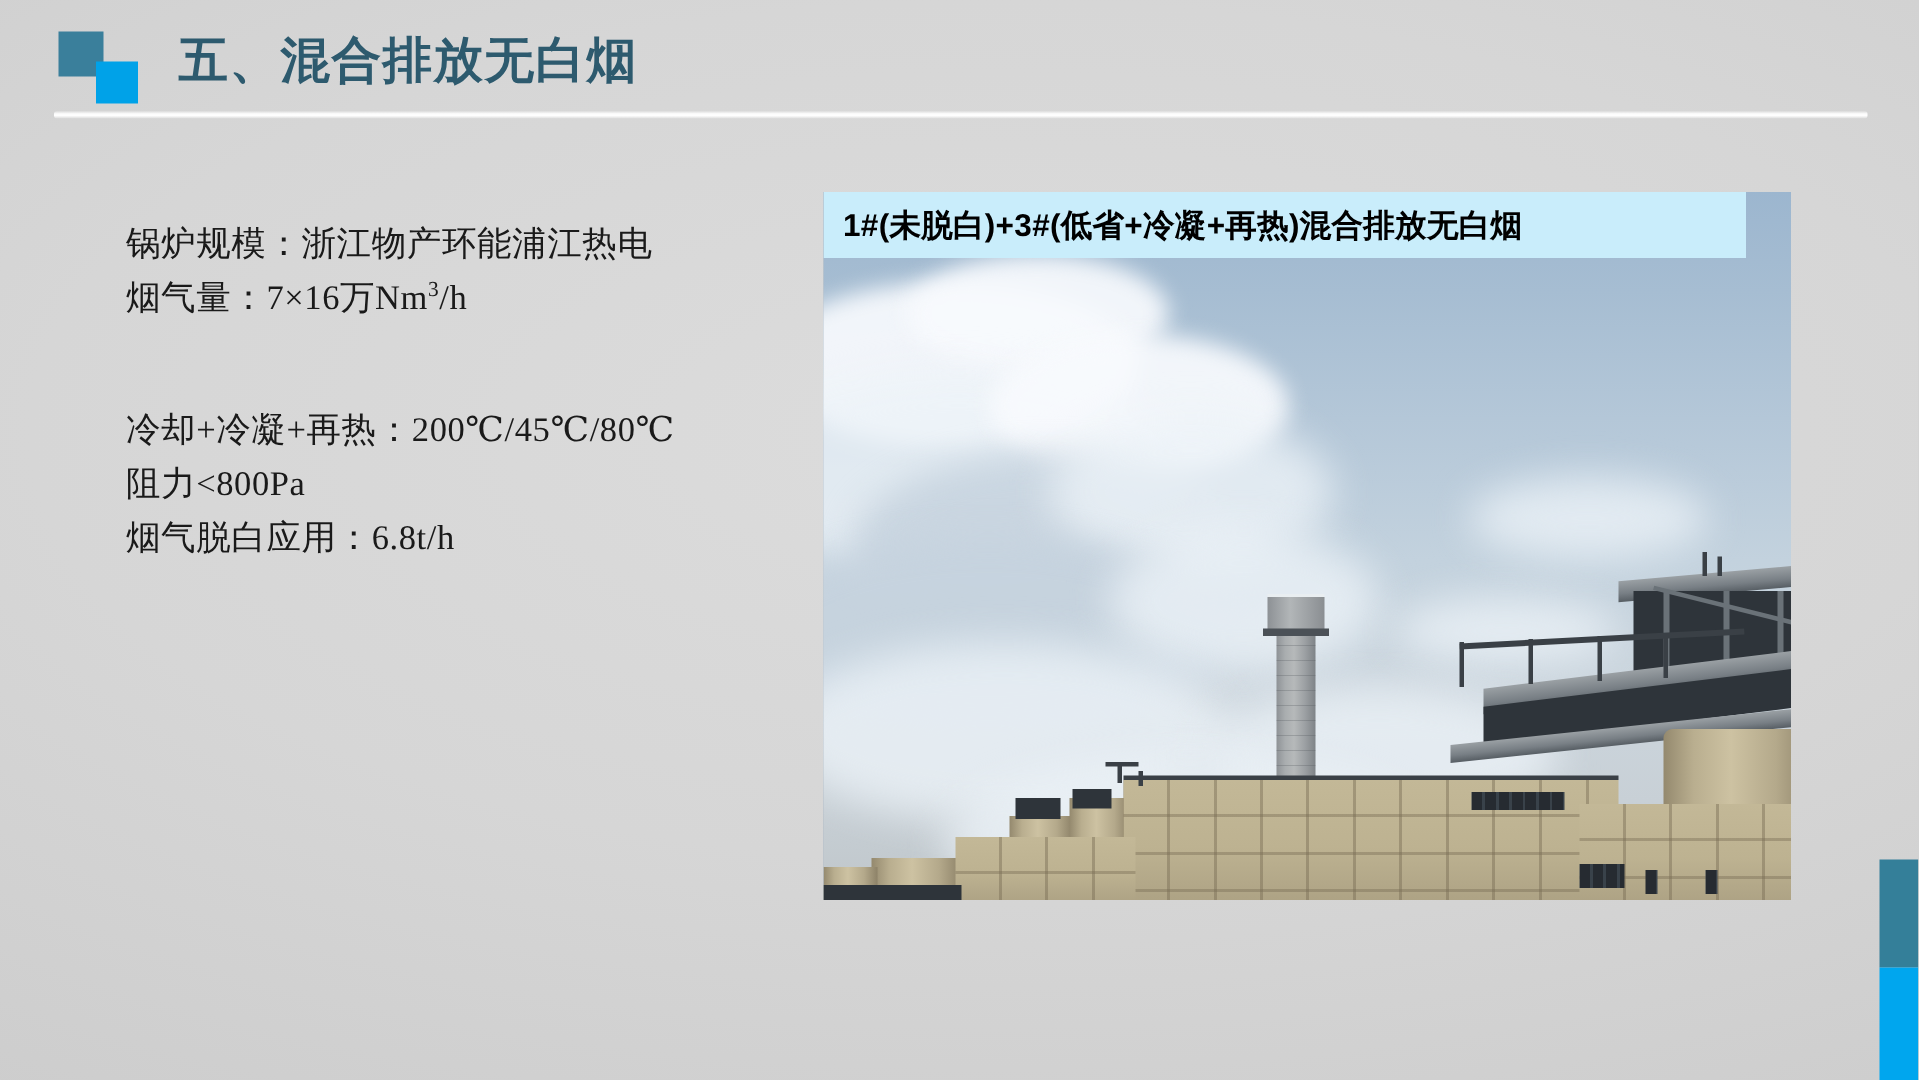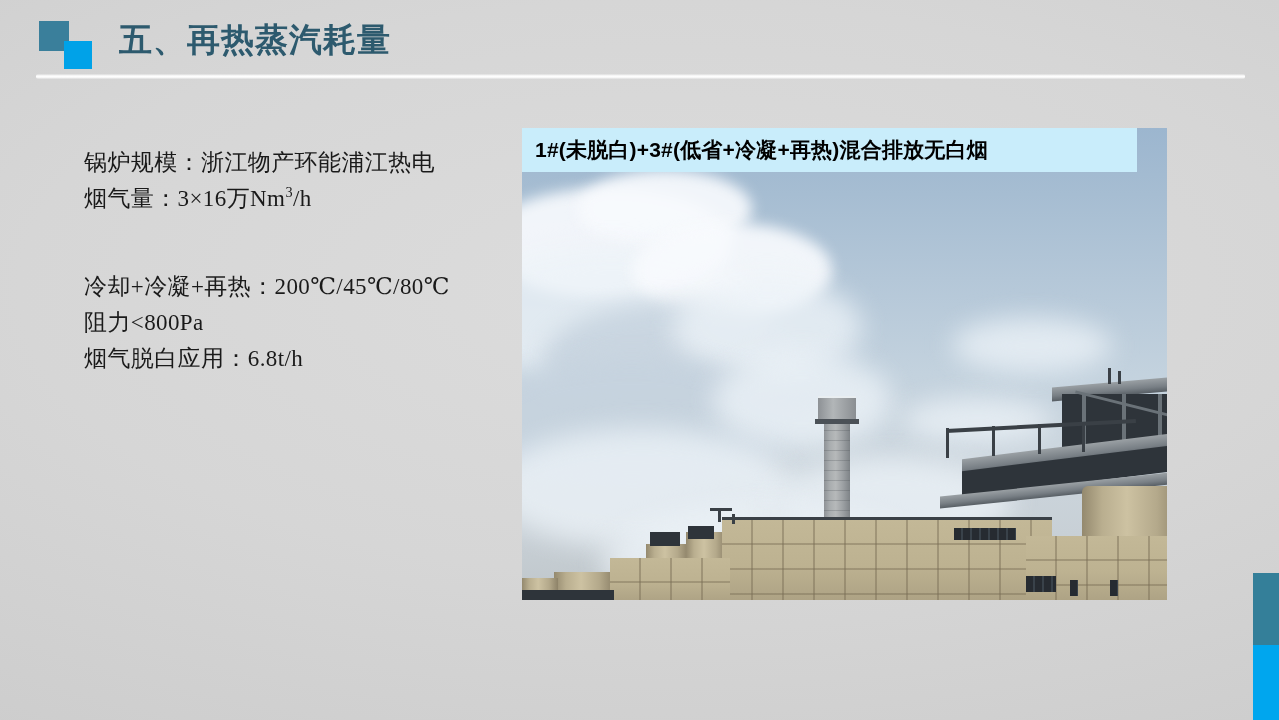--- a/index.html
+++ b/index.html
@@ -81,21 +81,21 @@
 
   .text-line sup {
     font-size: 0.62em;
     vertical-align: super;
     line-height: 0;
   }
 
   
   #photo-frame {
     position: absolute;
-    left: 522px;
+    left: 549px;
     top: 128px;
     width: 645px;
     height: 472px;
     overflow: hidden;
     background: #9fb0c0;
   }
 
   
   #sky {
     position: absolute;
@@ -236,27 +236,27 @@
   }
 </style>
 </head>
 <body>
 
 <div id="slide">
 
   <div id="deco-sq-1" class="deco-sq" style="background: rgb(58, 127, 155);"></div>
   <div id="deco-sq-2" class="deco-sq" style="background: rgb(0, 162, 232);"></div>
 
-  <div id="page-title" style="color: rgb(45, 90, 110);">五、再热蒸汽耗量</div>
+  <div id="page-title" style="color: rgb(45, 90, 110);">五、混合排放无白烟</div>
 
   <div id="title-divider"></div>
 
   <div id="body-text">
     <div class="text-line">锅炉规模：浙江物产环能浦江热电</div>
-    <div class="text-line"><span>烟气量：3×16万Nm</span><sup>3</sup><span>/h</span></div>
+    <div class="text-line"><span>烟气量：7×16万Nm</span><sup>3</sup><span>/h</span></div>
 
     <div class="para-gap"></div>
 
     <div class="text-line">冷却+冷凝+再热：200℃/45℃/80℃</div>
     <div class="text-line">阻力&lt;800Pa</div>
     <div class="text-line">烟气脱白应用：6.8t/h</div>
   </div>
 
   <div id="photo-frame">
     <div id="sky"></div>

